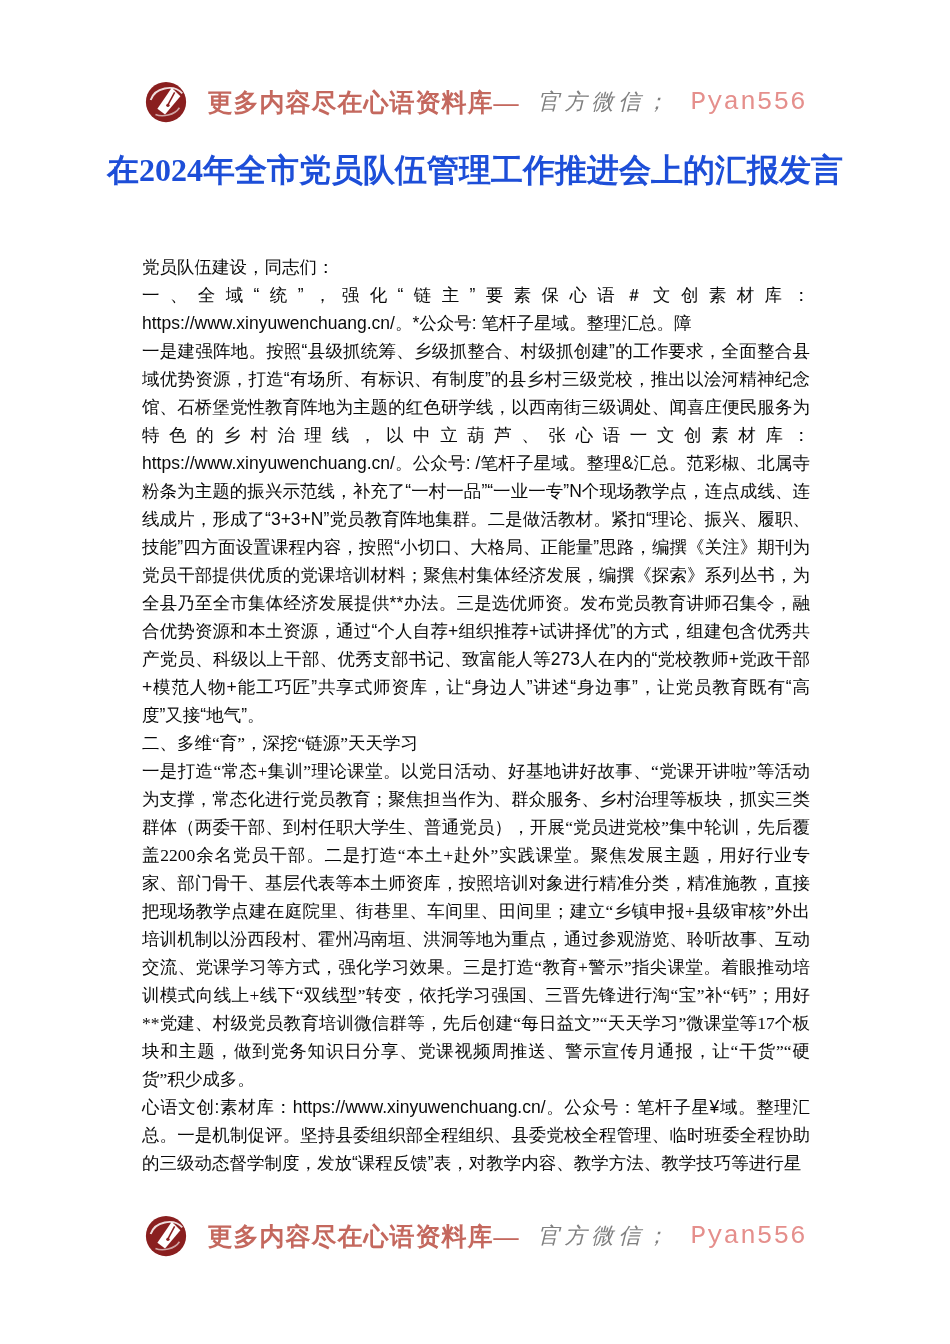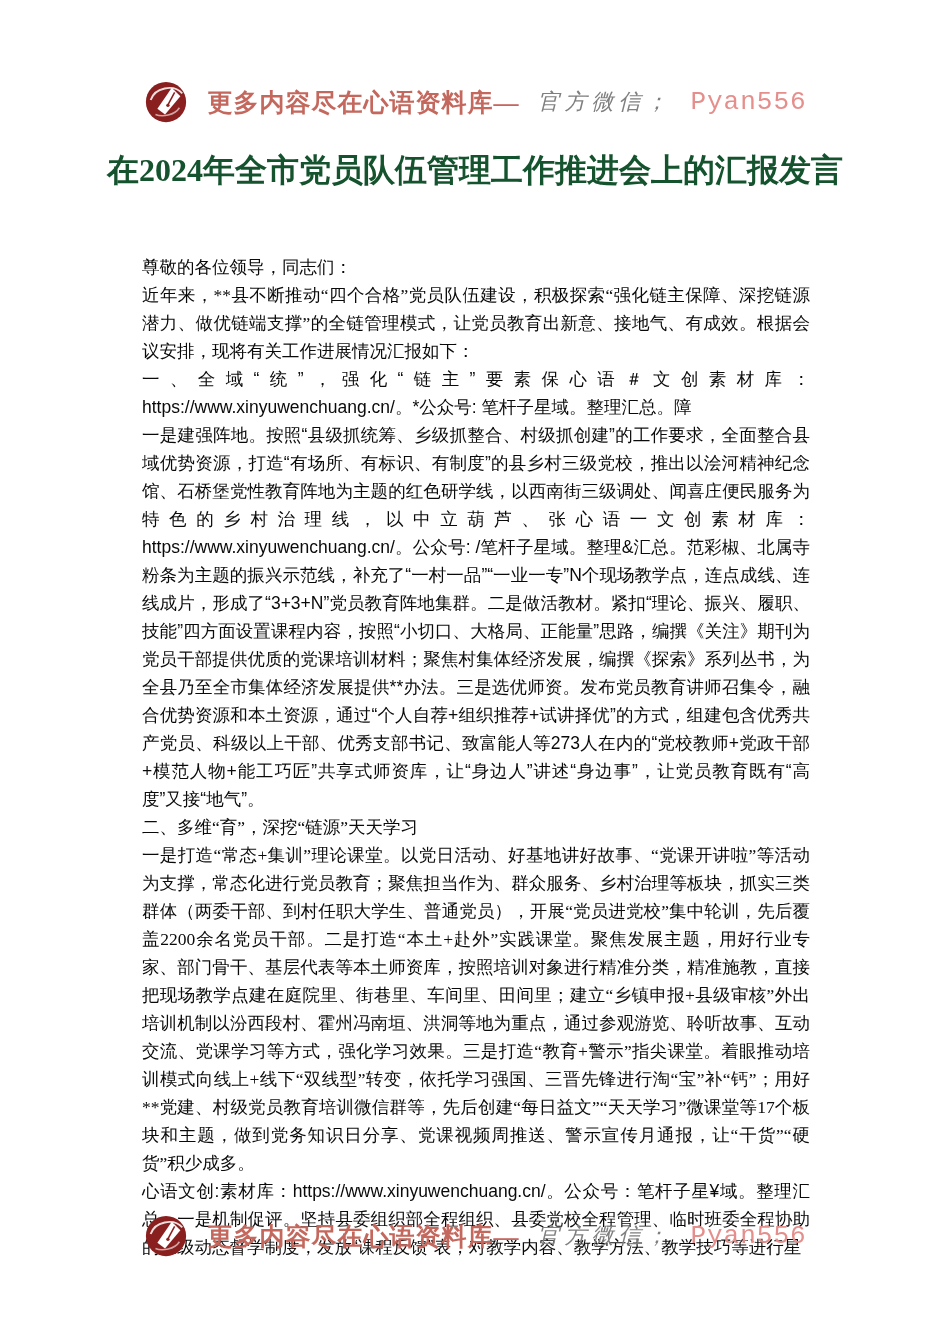--- a/index.html
+++ b/index.html
@@ -48,21 +48,21 @@
     text-align:center;
   }
   
   .doc-title {
     margin:18px 70px 0 70px;
     text-align:center;
     font-family:"Liberation Serif","DejaVu Serif",serif;
     font-weight:600;
     font-size:32px;
     line-height:53px;
-    color:#14532d;
+    color:#1d4ed8;
   }
   
   .doc-body {
     margin:56px 140px 0 142px;
     width:668px;
   }
   .doc-body p {
     font-size:17.5px;
     line-height:28px;
     text-align:justify;
@@ -87,22 +87,21 @@
       <circle cx="26" cy="27.5" r="1.8" fill="var(--logo_red)"></circle>
     </svg>
     <span class="wm-red">更多内容尽在心语资料库—</span>
     <span class="wm-gray">官方微信；</span>
     <span class="wm-code">Pyan556</span>
   </div>
 
   <h1 class="doc-title">在2024年全市党员队伍管理工作推进会上的汇报发言</h1>
 
   <div class="doc-body">
-    <p class="serif">尊敬的各位领导，同志们：</p>
-    <p class="serif">近年来，**县不断推动“四个合格”党员队伍建设，积极探索“强化链主保障、深挖链源潜力、做优链端支撑”的全链管理模式，让党员教育出新意、接地气、有成效。根据会议安排，现将有关工作进展情况汇报如下：</p>
+    <p class="serif">党员队伍建设，同志们：</p>
     <p class="sans">一、全域“统”，强化“链主”要素保心语＃文创素材库： https://www.xinyuwenchuang.cn/。*公众号: 笔杆子星域。整理汇总。障</p>
     <p class="sans">一是建强阵地。按照“县级抓统筹、乡级抓整合、村级抓创建”的工作要求，全面整合县域优势资源，打造“有场所、有标识、有制度”的县乡村三级党校，推出以浍河精神纪念馆、石桥堡党性教育阵地为主题的红色研学线，以西南街三级调处、闻喜庄便民服务为特色的乡村治理线，以中立葫芦、张心语一文创素材库： https://www.xinyuwenchuang.cn/。公众号: /笔杆子星域。整理&amp;汇总。范彩椒、北属寺粉条为主题的振兴示范线，补充了“一村一品”“一业一专”N个现场教学点，连点成线、连线成片，形成了“3+3+N”党员教育阵地集群。二是做活教材。紧扣“理论、振兴、履职、技能”四方面设置课程内容，按照“小切口、大格局、正能量”思路，编撰《关注》期刊为党员干部提供优质的党课培训材料；聚焦村集体经济发展，编撰《探索》系列丛书，为全县乃至全市集体经济发展提供**办法。三是选优师资。发布党员教育讲师召集令，融合优势资源和本土资源，通过“个人自荐+组织推荐+试讲择优”的方式，组建包含优秀共产党员、科级以上干部、优秀支部书记、致富能人等273人在内的“党校教师+党政干部+模范人物+能工巧匠”共享式师资库，让“身边人”讲述“身边事”，让党员教育既有“高度”又接“地气”。</p>
     <p class="serif">二、多维“育”，深挖“链源”天天学习</p>
     <p class="serif">一是打造“常态+集训”理论课堂。以党日活动、好基地讲好故事、“党课开讲啦”等活动为支撑，常态化进行党员教育；聚焦担当作为、群众服务、乡村治理等板块，抓实三类群体（两委干部、到村任职大学生、普通党员），开展“党员进党校”集中轮训，先后覆盖2200余名党员干部。二是打造“本土+赴外”实践课堂。聚焦发展主题，用好行业专家、部门骨干、基层代表等本土师资库，按照培训对象进行精准分类，精准施教，直接把现场教学点建在庭院里、街巷里、车间里、田间里；建立“乡镇申报+县级审核”外出培训机制以汾西段村、霍州冯南垣、洪洞等地为重点，通过参观游览、聆听故事、互动交流、党课学习等方式，强化学习效果。三是打造“教育+警示”指尖课堂。着眼推动培训模式向线上+线下“双线型”转变，依托学习强国、三晋先锋进行淘“宝”补“钙”；用好**党建、村级党员教育培训微信群等，先后创建“每日益文”“天天学习”微课堂等17个板块和主题，做到党务知识日分享、党课视频周推送、警示宣传月通报，让“干货”“硬货”积少成多。</p>
     <p class="sans">心语文创:素材库：https://www.xinyuwenchuang.cn/。公众号：笔杆子星¥域。整理汇总。一是机制促评。坚持县委组织部全程组织、县委党校全程管理、临时班委全程协助的三级动态督学制度，发放“课程反馈”表，对教学内容、教学方法、教学技巧等进行星</p>
   </div>
 
   <div class="watermark wm-bottom">
     <svg class="wm-logo" viewBox="0 0 48 48" aria-hidden="true">
       <circle cx="24" cy="24" r="21" fill="var(--logo_red)"></circle>

